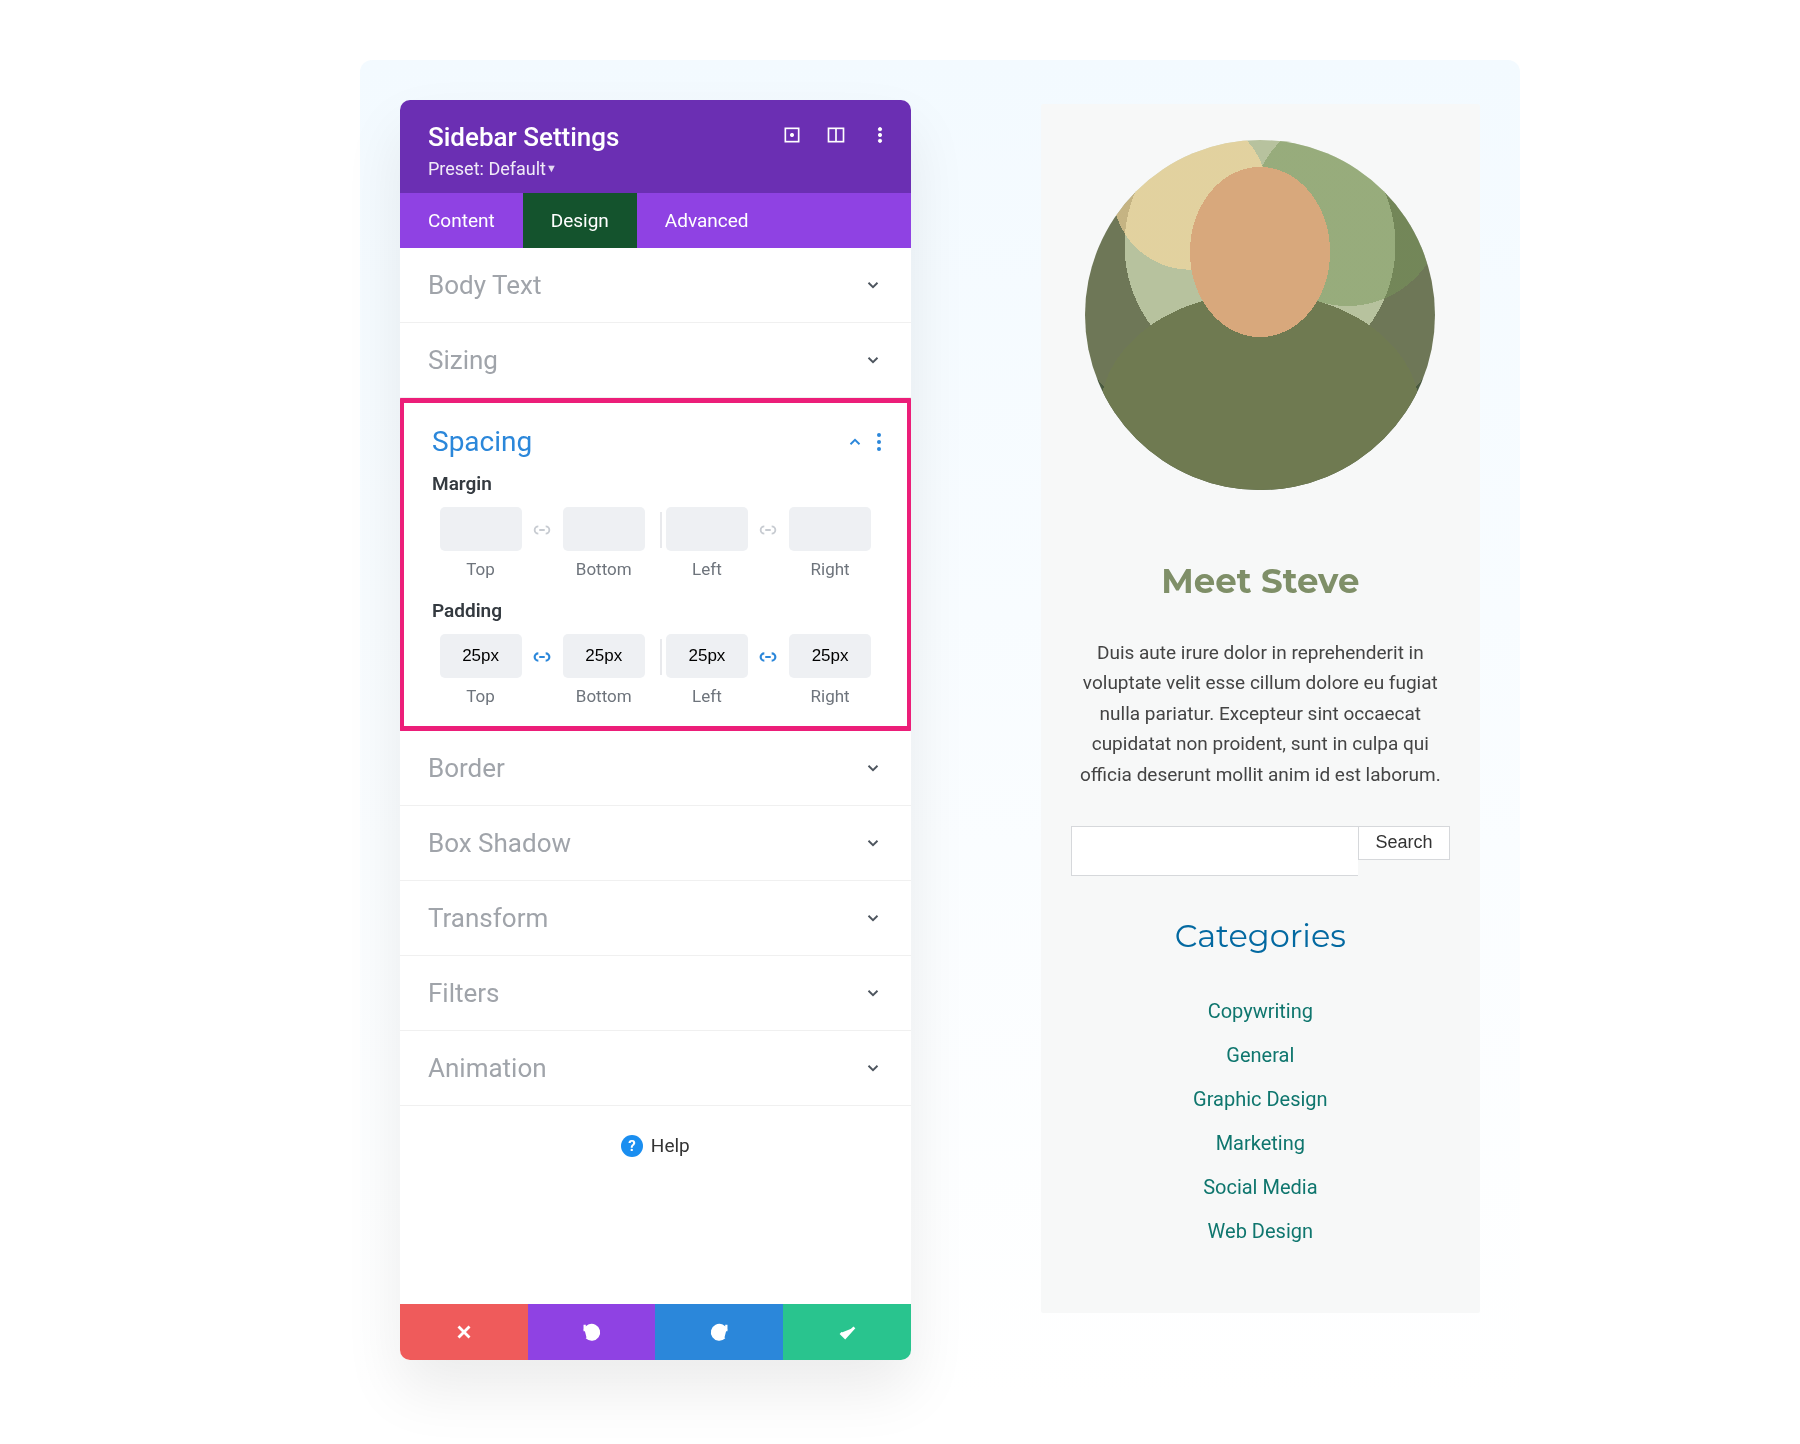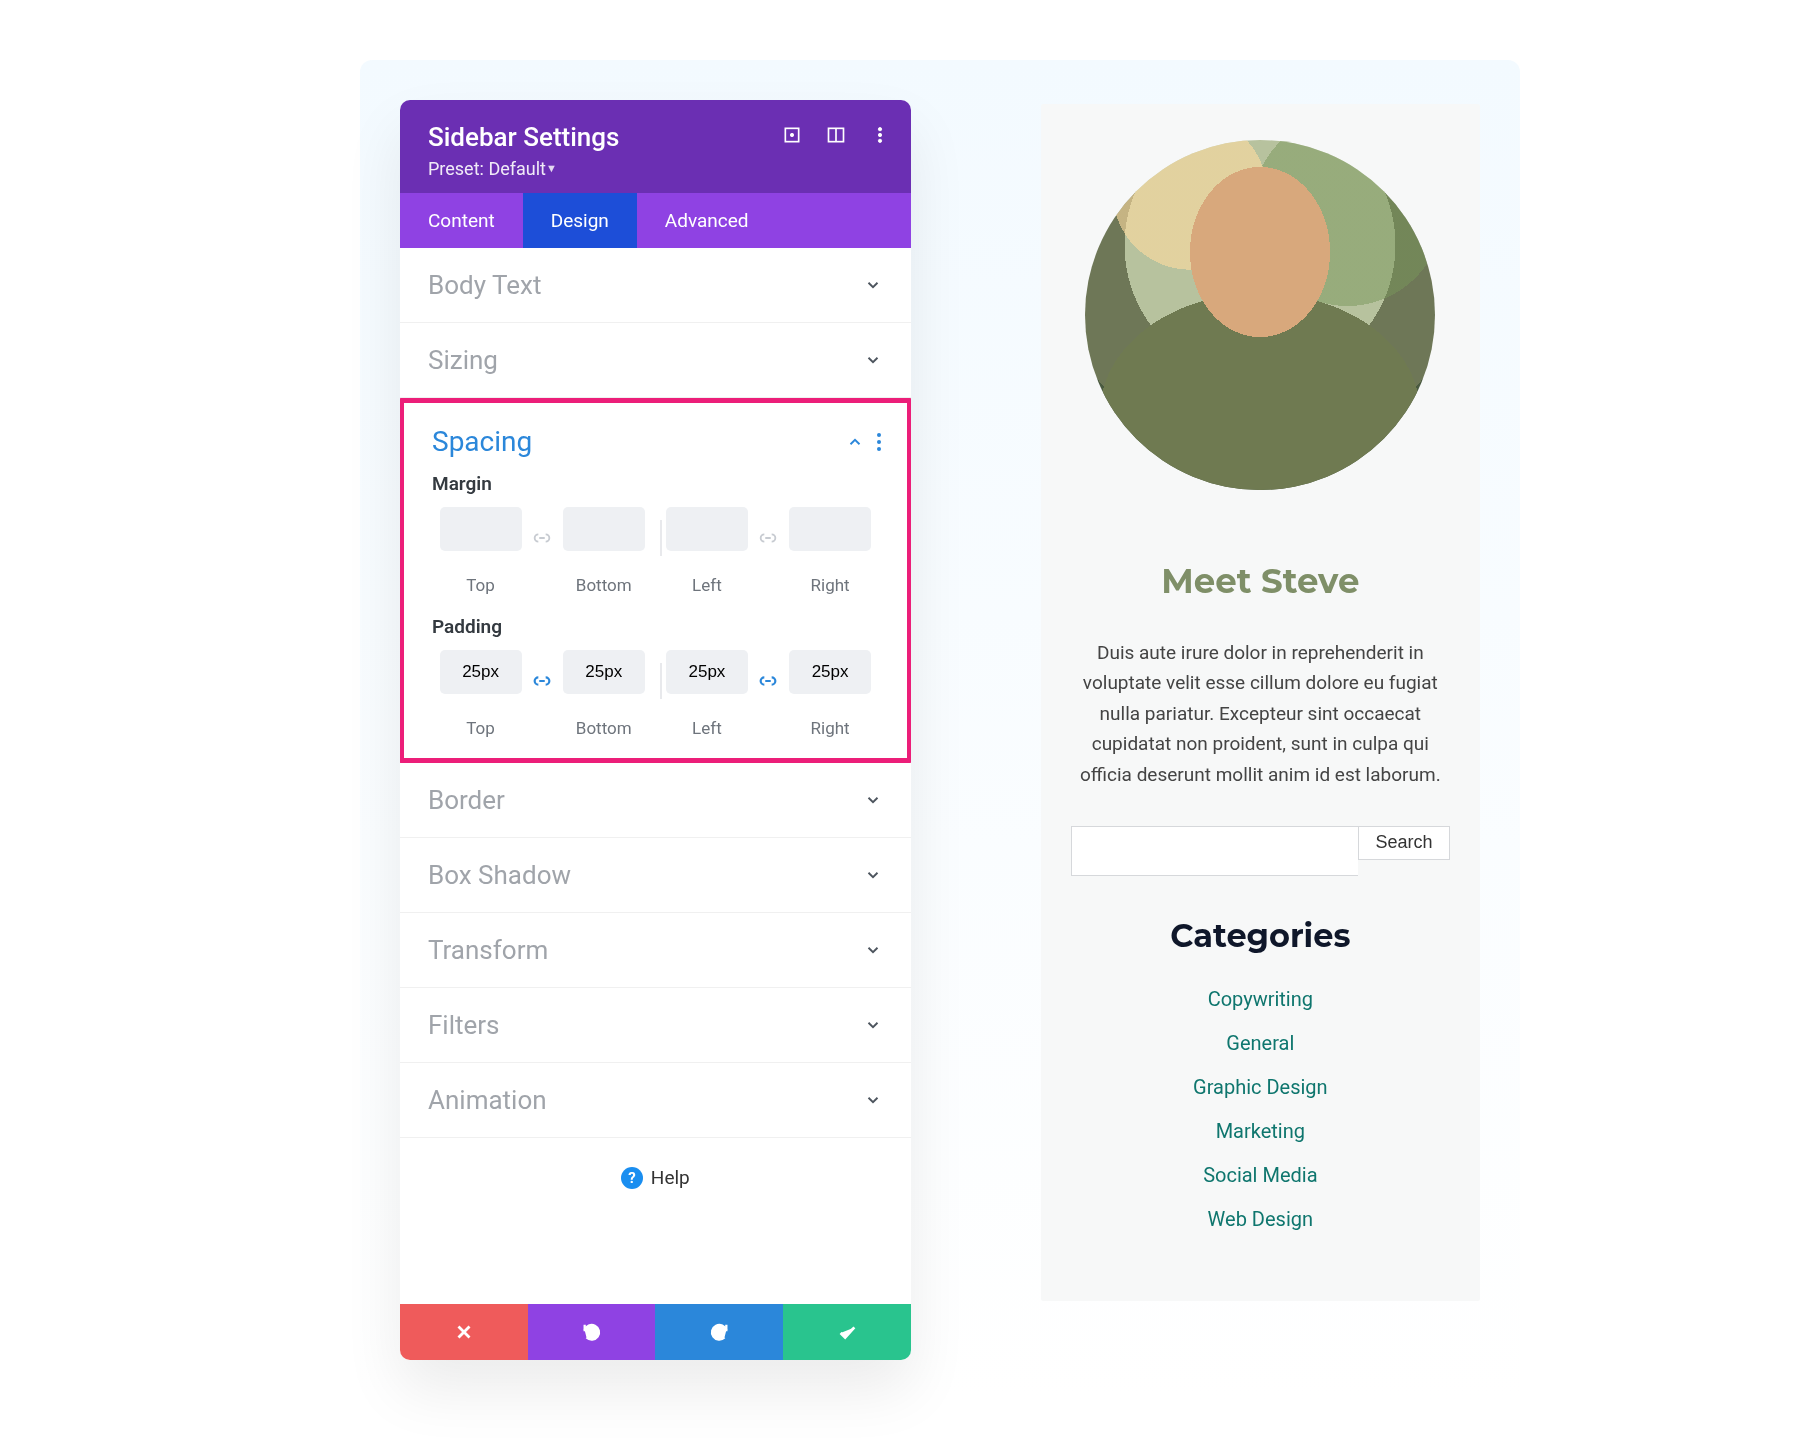--- a/index.html
+++ b/index.html
@@ -63,21 +63,21 @@
   .panel-tabs {
     background: #8f42e3;
     display: flex;
   }
   .tab {
     color: #fff;
     font-size: 19px;
     padding: 16px 28px;
     cursor: pointer;
   }
-  .tab.active { background: #1d4ed8; }
+  .tab.active { background: #14532d; }
 
   .panel-body { flex: 1; overflow: auto; }
 
   .section {
     border-bottom: 1px solid #f0f0f0;
     padding: 22px 28px;
     display: flex;
     align-items: center;
     justify-content: space-between;
     cursor: pointer;
@@ -112,21 +112,21 @@
   .field-group { padding: 0 28px 20px 28px; }
   .field-label { font-size: 19px; color:#343a40; font-weight:600; margin-bottom:12px; }
 
   .quad {
     display: grid;
     grid-template-columns: 1fr auto 1fr 6px 1fr auto 1fr;
     align-items: center;
     gap: 0;
   }
   .cell {
-    display:flex; flex-direction:column; align-items:center; gap:24px;
+    display:flex; flex-direction:column; align-items:center; gap:8px;
   }
   .cell input {
     width: 82px;
     height: 44px;
     background: #eef0f3;
     border: none;
     border-radius: 5px;
     text-align: center;
     font-size: 17px;
     color: #000000;
@@ -219,23 +219,23 @@
     outline:none;
   }
   .search-row button {
     width: 92px; height:34px;
     background:#fff; border:1px solid #d6d8db;
     font-size:18px; color:#333; cursor:pointer;
   }
   .preview h3 {
     font-family: Montserrat, -apple-system, sans-serif;
     font-size: 32px;
-    font-weight: 700;
-    color: #0f172a;
-    margin-bottom: 22px;
+    font-weight: 400;
+    color: #0369a1;
+    margin-bottom: 34px;
   }
   .cat-list { list-style:none; }
   .cat-list li {
     font-size: 20px;
     color: #0f766e;
     padding: 10px 0;
     cursor:pointer;
   }
 </style>
 </head>

